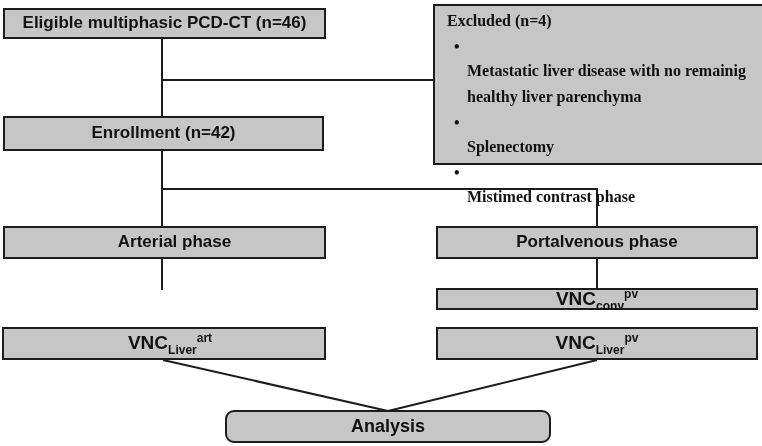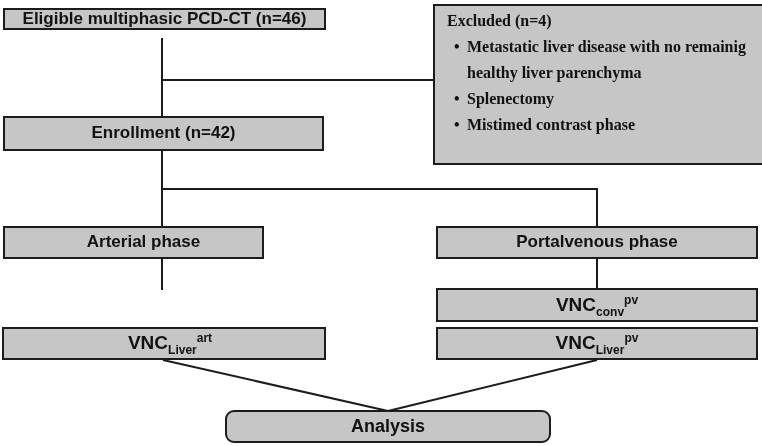--- a/index.html
+++ b/index.html
@@ -35,21 +35,21 @@
     flex-direction:column;
     align-items:stretch;
     justify-content:flex-start;
     text-align:left;
     padding:2px 0 2px 12px;
     font-size:16px;
     line-height:26px;
   }
   .bullet-row{display:flex;}
   .bullet-glyph{width:20px;flex:none;padding-left:7px;box-sizing:border-box;}
-  .bullet-text{width:292px;}
+  .bullet-text{width:292px;margin-top:24px;}
   .vnc{font-size:19px;}
   .vnc .sub{font-size:12px;position:relative;top:5px;}
   .vnc .sup{font-size:12px;position:relative;top:-7px;}
   .line{position:absolute;background:var(--line);}
   .overlay{position:absolute;left:0;top:0;pointer-events:none;}
   .overlay line{stroke:var(--line);stroke-width:2;}
 </style>
 </head>
 <body>
 
@@ -61,21 +61,21 @@
   <div class="line" style="left:162px;top:188px;width:436px;height:2px;"></div>
   <div class="line" style="left:596px;top:188px;width:2px;height:39px;"></div>
   <div class="line" style="left:161px;top:258px;width:2px;height:32px;"></div>
   <div class="line" style="left:596px;top:258px;width:2px;height:31px;"></div>
 
   <svg class="overlay" width="762" height="446">
     <line x1="163" y1="360" x2="388" y2="411"></line>
     <line x1="597" y1="360" x2="388" y2="411"></line>
   </svg>
 
-  <div class="box" style="left:3px;top:8px;width:323px;height:22px;text-align:right;">
+  <div class="box" style="left:3px;top:8px;width:323px;height:31px;text-align:right;">
     <span>Eligible multiphasic PCD-CT (n=46)</span>
   </div>
 
   <div class="box box--list" style="left:433px;top:4px;width:353px;height:161px;font-family:Liberation Serif, serif;">
     <div>Excluded (n=4)</div>
     <div class="bullet-row">
       <span class="bullet-glyph">•</span>
       <span class="bullet-text">Metastatic liver disease with no remainig healthy liver parenchyma</span>
     </div>
     <div class="bullet-row">
@@ -85,34 +85,34 @@
     <div class="bullet-row">
       <span class="bullet-glyph">•</span>
       <span class="bullet-text">Mistimed contrast phase</span>
     </div>
   </div>
 
   <div class="box" style="left:3px;top:116px;width:321px;height:35px;">
     <span>Enrollment (n=42)</span>
   </div>
 
-  <div class="box" style="left:3px;top:226px;width:261px;height:33px;padding-left:20px;">
+  <div class="box" style="left:3px;top:226px;width:323px;height:33px;padding-left:20px;">
     <span>Arterial phase</span>
   </div>
 
   <div class="box" style="left:436px;top:226px;width:322px;height:33px;">
     <span>Portalvenous phase</span>
   </div>
 
 
   <div class="box vnc" style="left:2px;top:327px;width:324px;height:33px;padding-left:12px;">
     <span><span>VNC</span><span class="sub">Liver</span><span class="sup">art</span></span>
   </div>
 
-  <div class="box vnc" style="left:436px;top:288px;width:322px;height:34px;">
+  <div class="box vnc" style="left:436px;top:288px;width:322px;height:22px;">
     <span><span>VNC</span><span class="sub">conv</span><span class="sup">pv</span></span>
   </div>
 
   <div class="box vnc" style="left:436px;top:327px;width:322px;height:33px;">
     <span><span>VNC</span><span class="sub">Liver</span><span class="sup">pv</span></span>
   </div>
 
   <div class="box" style="left:225px;top:410px;width:326px;height:33px;font-size:18px;border-radius:9px;">
     <span>Analysis</span>
   </div>

